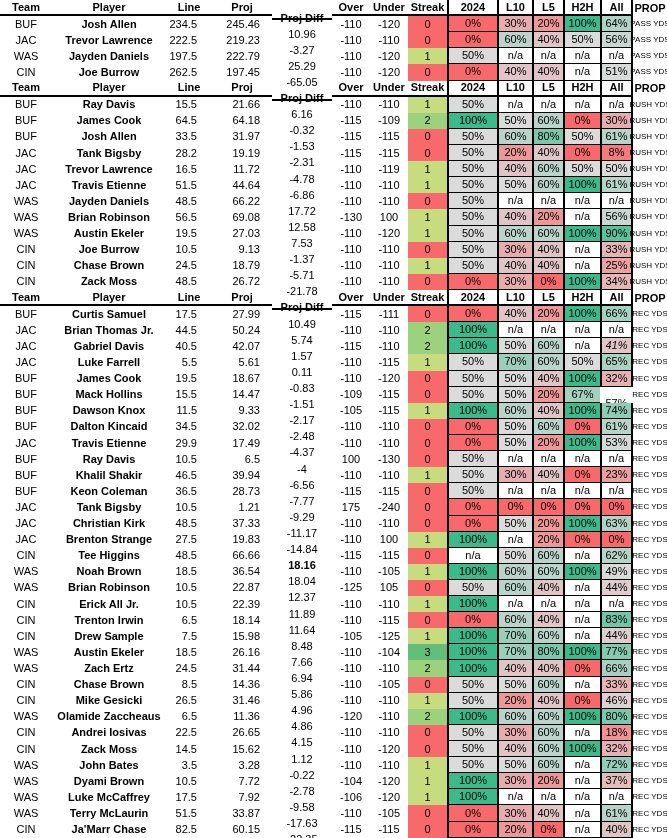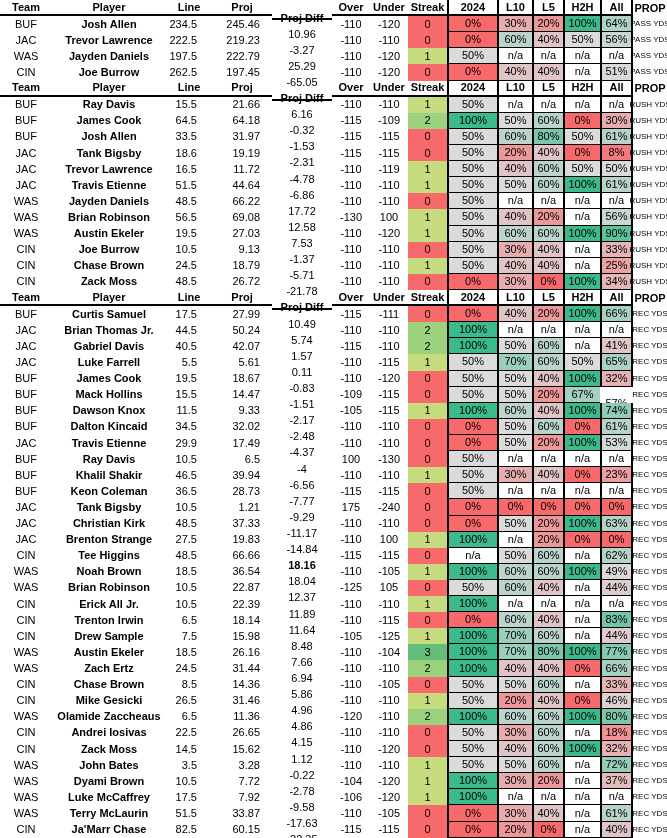--- a/index.html
+++ b/index.html
@@ -181,21 +181,21 @@
       <div class="c w-s2024 bl stat" style="background: rgb(219, 219, 219);">50%</div>
       <div class="c w-l10 bl stat" style="background: rgb(187, 212, 203);">60%</div>
       <div class="c w-l5 bl stat" style="background: rgb(124, 199, 171);">80%</div>
       <div class="c w-h2h bl stat" style="background: rgb(219, 219, 219);">50%</div>
       <div class="c w-all bl br stat" style="background: rgb(184, 212, 201);">61%</div>
       <div class="c w-prop prop-txt">RUSH YDS</div>
     </div>
     <div class="row data">
       <div class="c w-team">JAC</div>
       <div class="c w-player bold">Tank Bigsby</div>
-      <div class="c w-line">18.6</div>
+      <div class="c w-line">28.2</div>
       <div class="c w-proj">19.19</div>
       <div class="c w-diff" style="background: rgb(254, 221, 129);">-2.31</div>
       <div class="c w-over">-115</div>
       <div class="c w-under">-115</div>
       <div class="c w-streak" style="background: rgb(248, 105, 107);">0</div>
       <div class="c w-s2024 bl stat" style="background: rgb(219, 219, 219);">50%</div>
       <div class="c w-l10 bl stat" style="background: rgb(236, 151, 152);">20%</div>
       <div class="c w-l5 bl stat" style="background: rgb(225, 196, 197);">40%</div>
       <div class="c w-h2h bl stat" style="background: rgb(248, 105, 107);">0%</div>
       <div class="c w-all bl br stat" style="background: rgb(243, 123, 125);">8%</div>
@@ -383,21 +383,21 @@
       <div class="c w-line">40.5</div>
       <div class="c w-proj">42.07</div>
       <div class="c w-diff" style="background: rgb(242, 231, 131);">1.57</div>
       <div class="c w-over">-115</div>
       <div class="c w-under">-110</div>
       <div class="c w-streak" style="background: rgb(156, 209, 125);">2</div>
       <div class="c w-s2024 bl stat" style="background: rgb(60, 186, 139);">100%</div>
       <div class="c w-l10 bl stat" style="background: rgb(219, 219, 219);">50%</div>
       <div class="c w-l5 bl stat" style="background: rgb(187, 212, 203);">60%</div>
       <div class="c w-h2h bl stat" style="background: rgb(255, 255, 255);">n/a</div>
-      <div class="c w-all bl br stat" style="background: rgb(224, 198, 199);">41%</div>
+      <div class="c w-all bl br stat" style="background: rgb(224, 198, 199); font-style: italic;">41%</div>
       <div class="c w-prop prop-txt">REC YDS</div>
     </div>
     <div class="row data">
       <div class="c w-team">JAC</div>
       <div class="c w-player bold">Luke Farrell</div>
       <div class="c w-line">5.5</div>
       <div class="c w-proj">5.61</div>
       <div class="c w-diff" style="background: rgb(254, 235, 132);">0.11</div>
       <div class="c w-over">-110</div>
       <div class="c w-under">-115</div>

